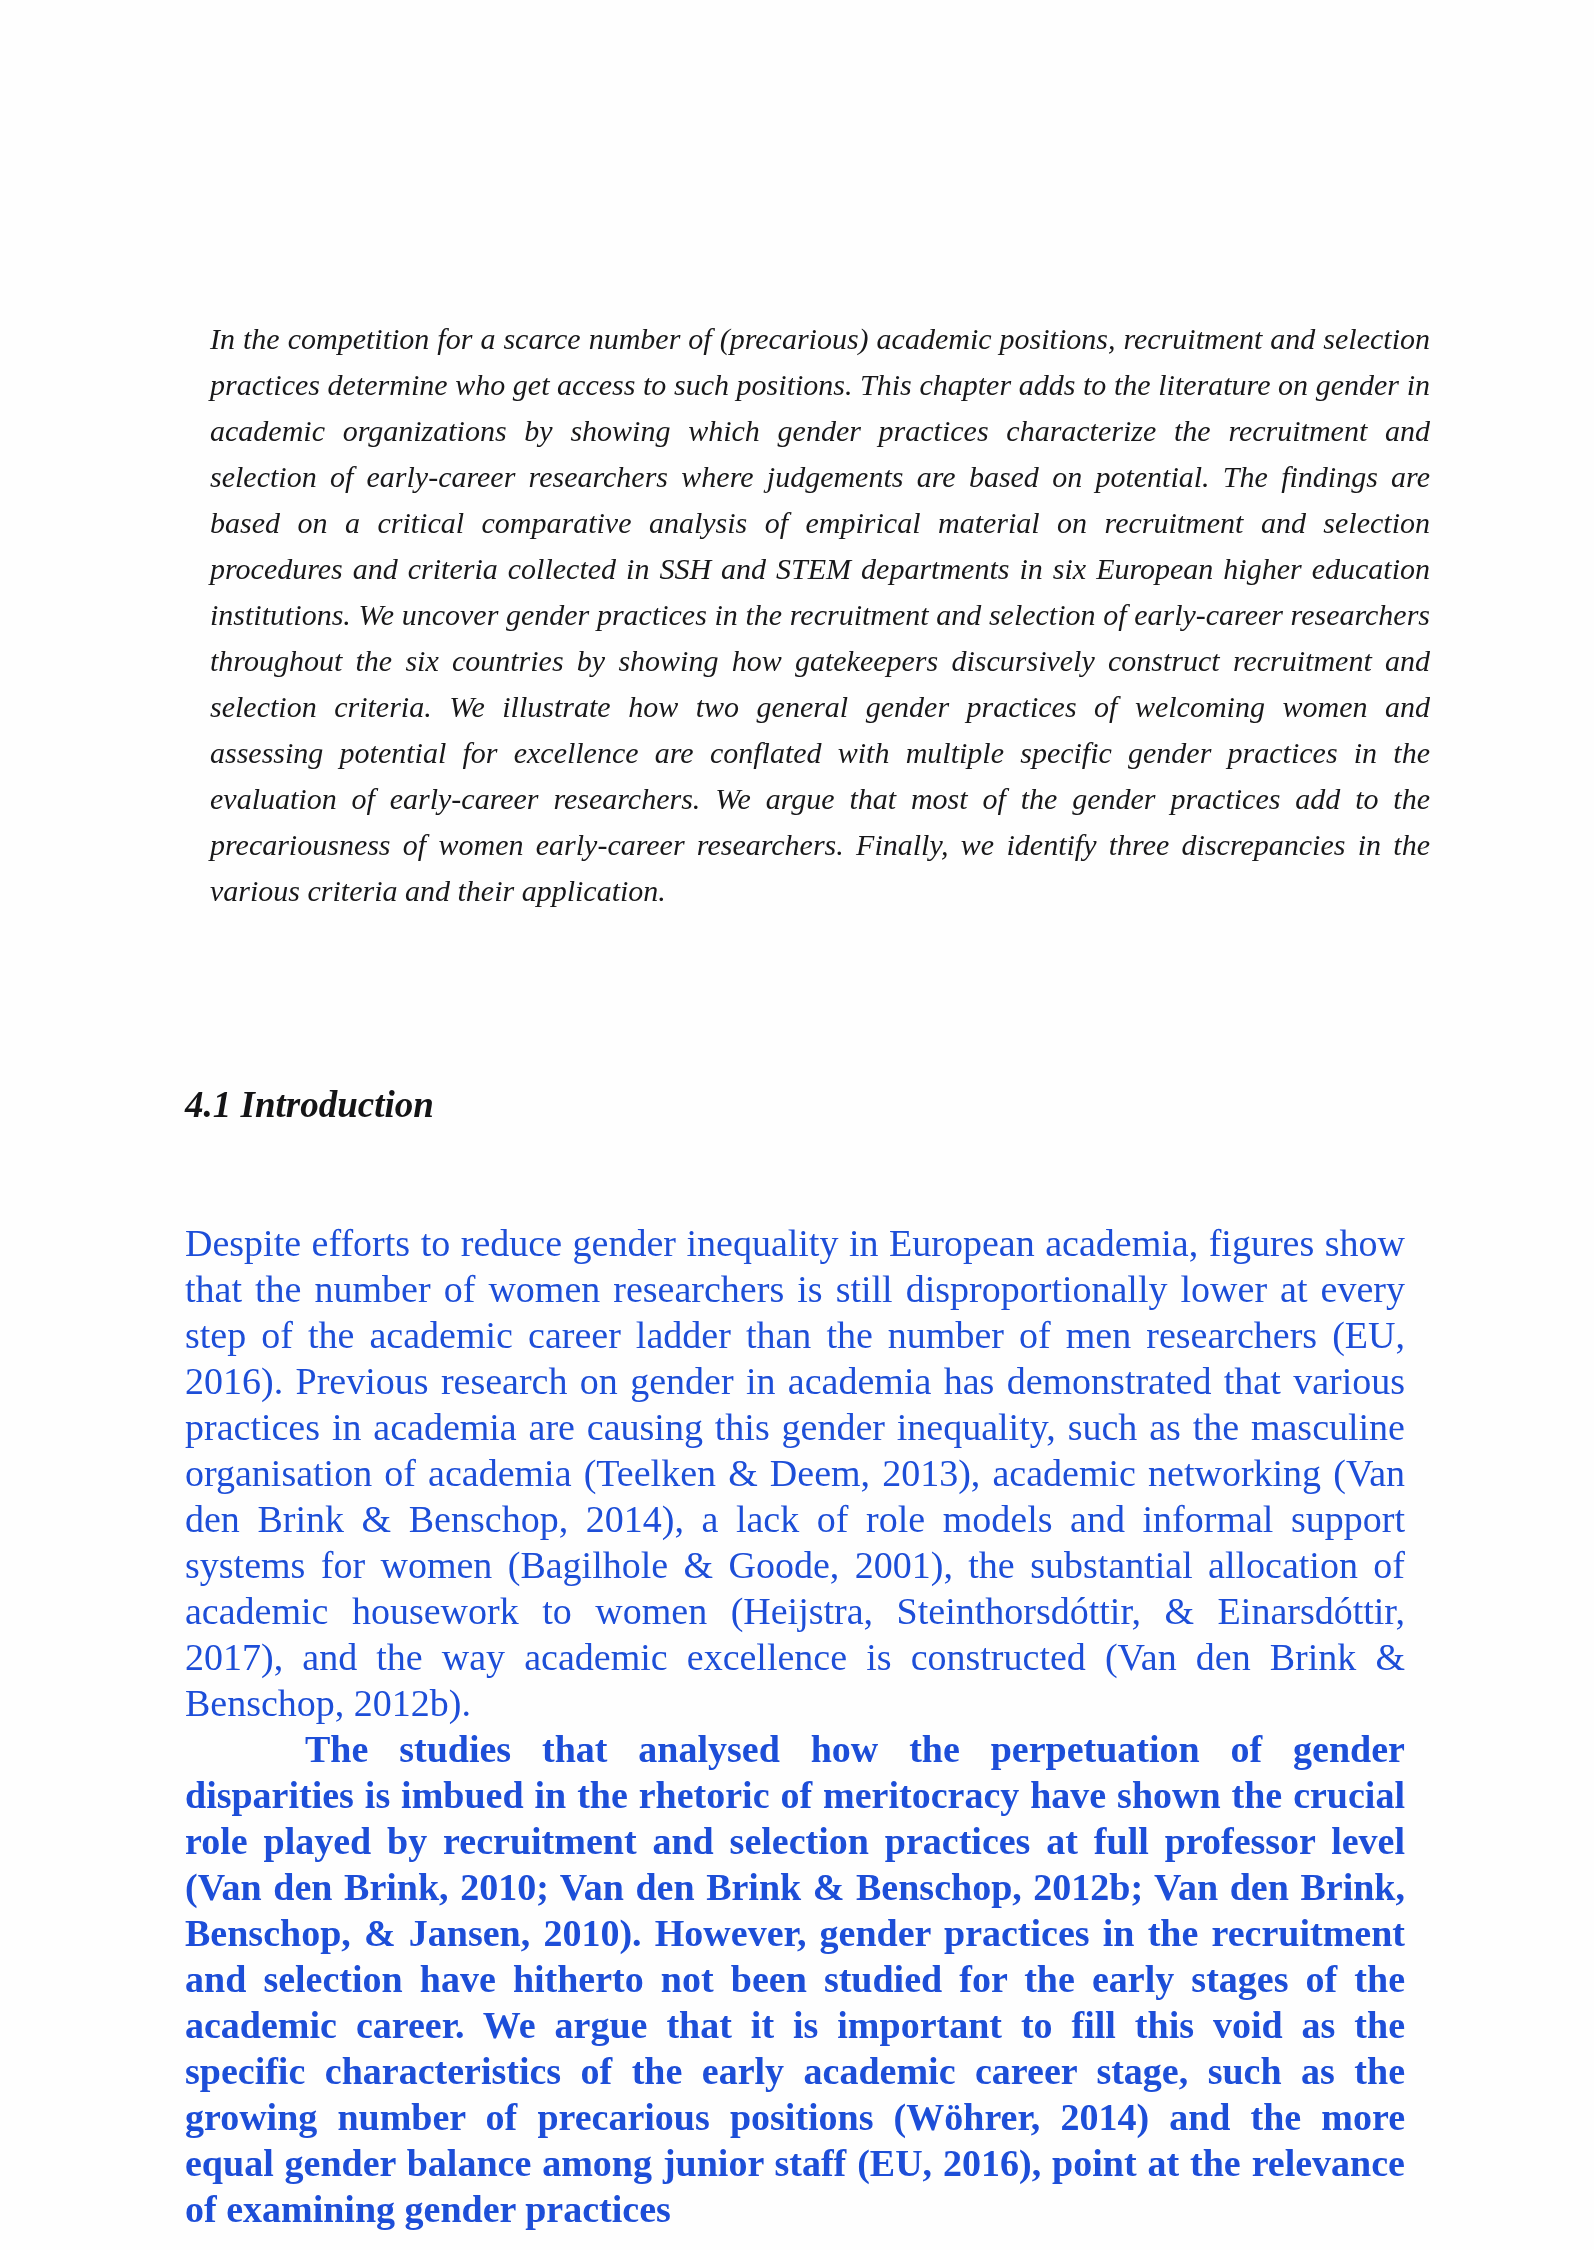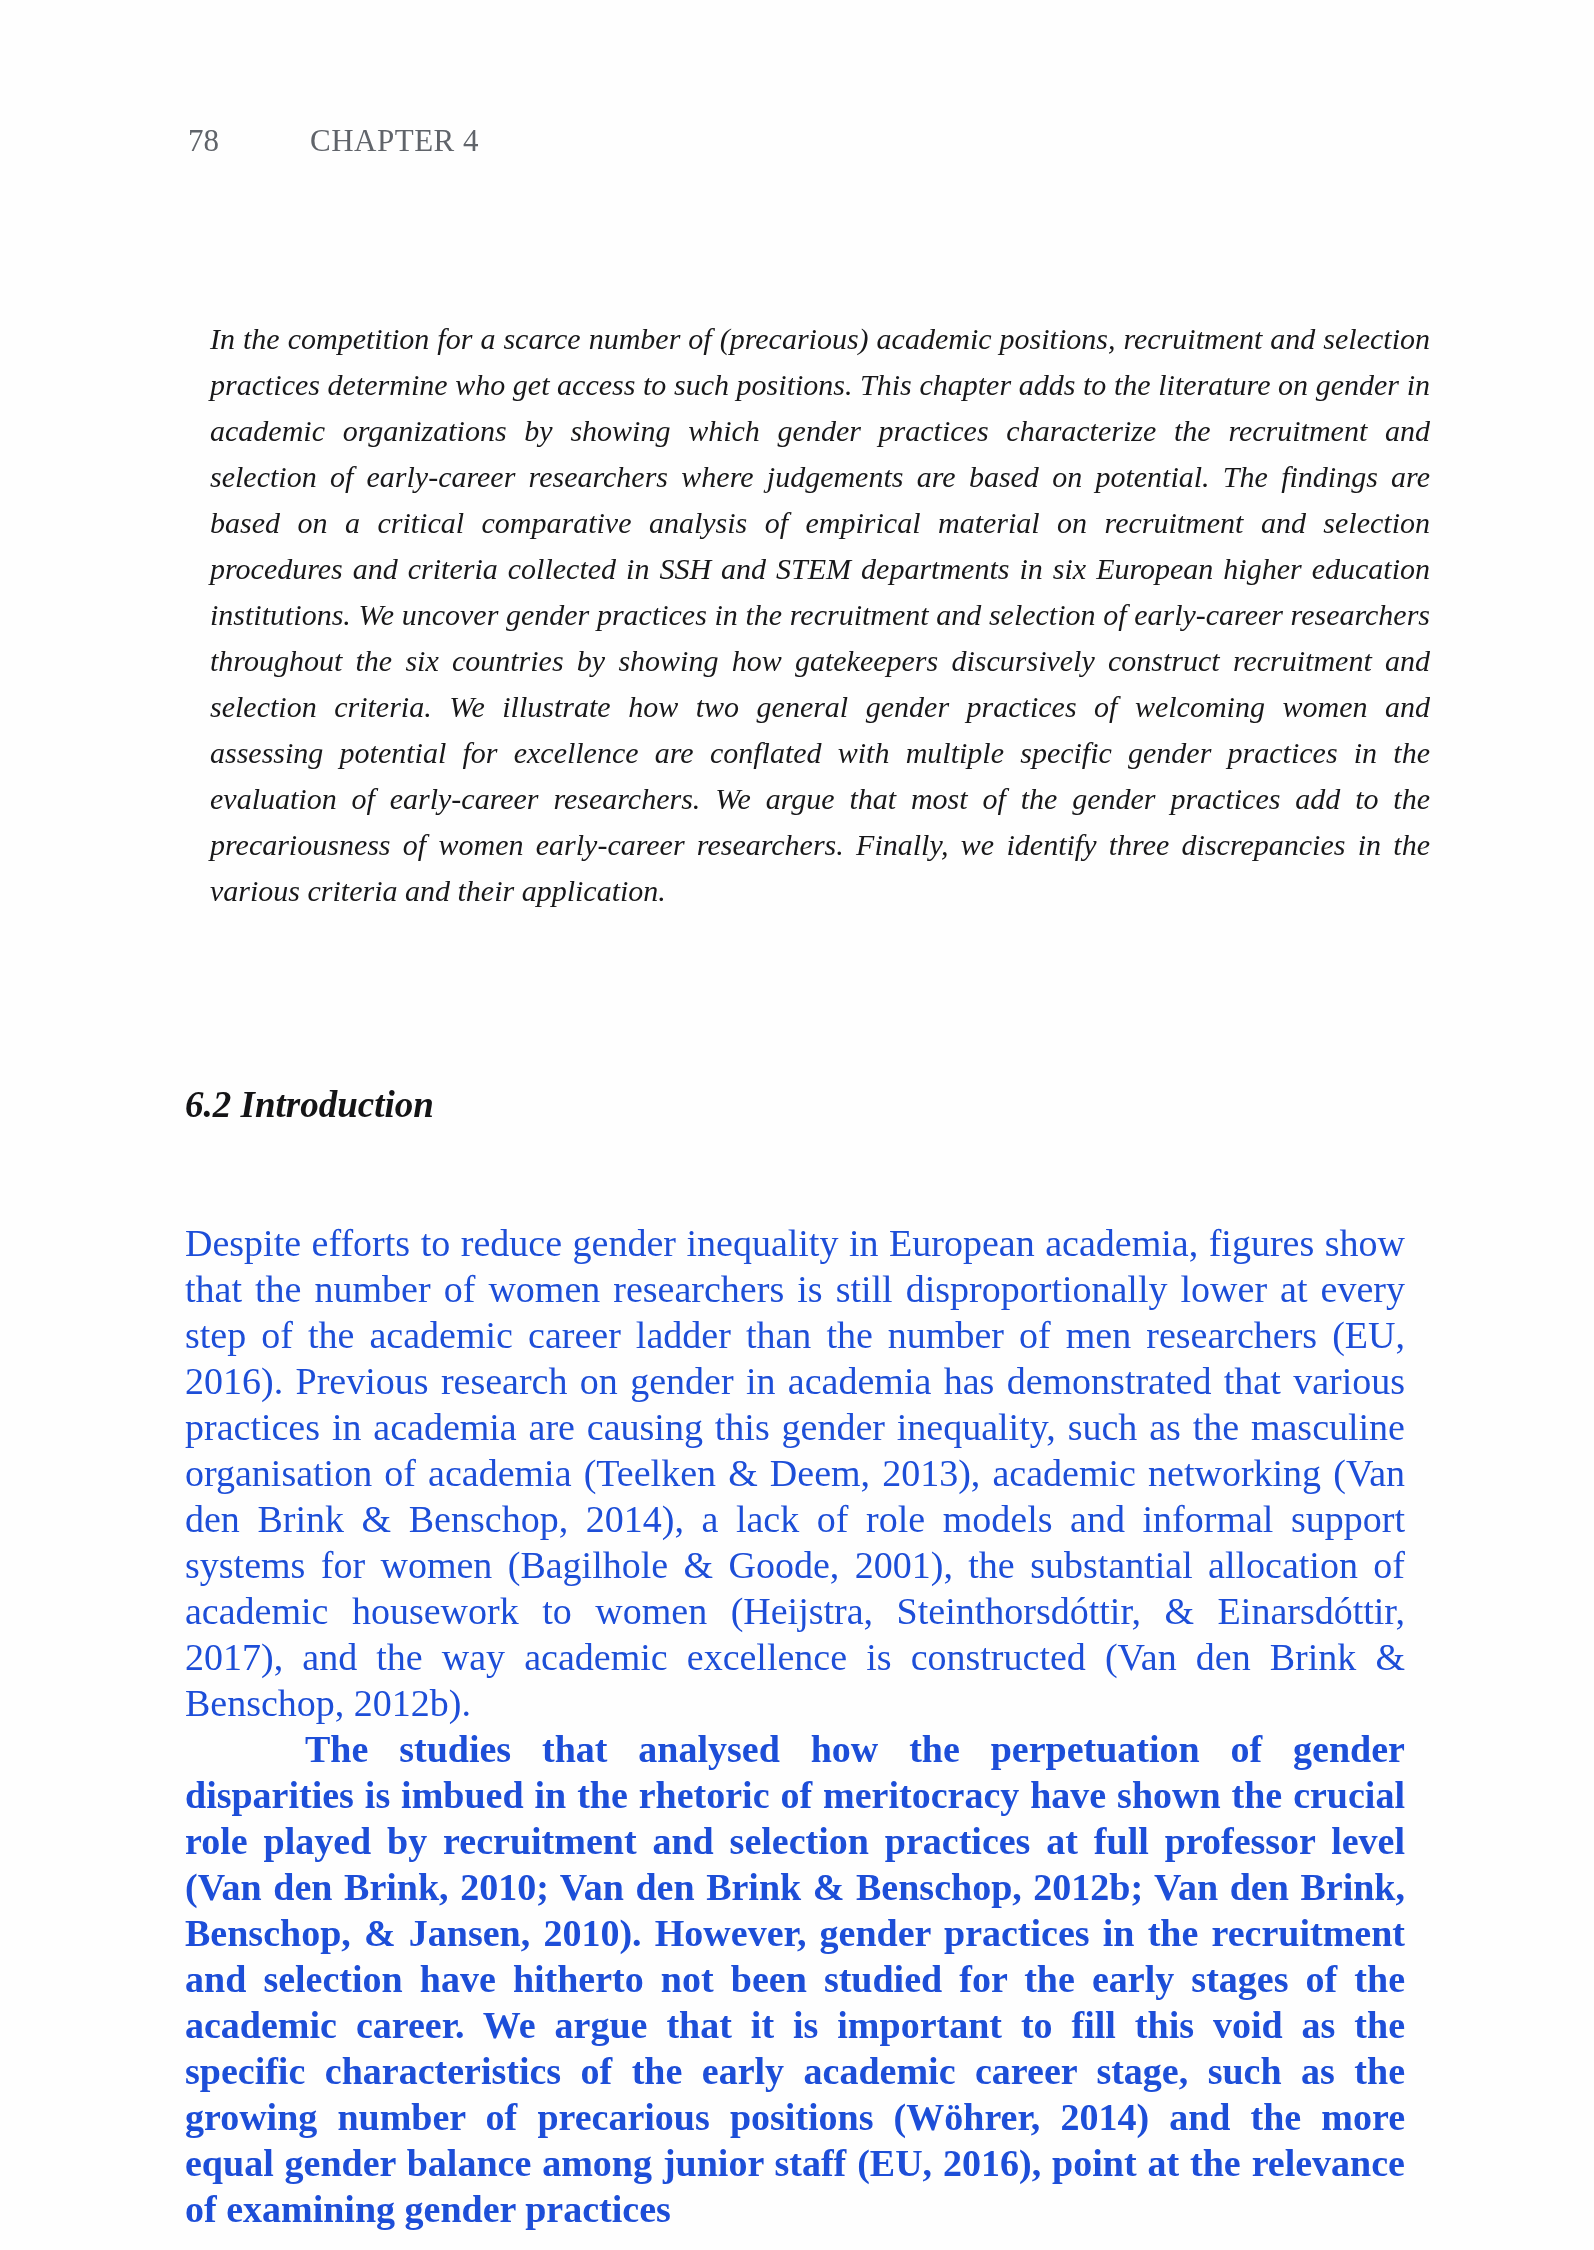--- a/index.html
+++ b/index.html
@@ -77,27 +77,23 @@
   .body-text p.indented {
     text-indent: 120px;
     font-weight: bold;
   }
 </style>
 </head>
 <body>
 
 <div class="page">
 
-  <div class="running-header">
-    <span class="folio">78</span>
-    <span class="chapter-label">CHAPTER 4</span>
-  </div>
 
   <div class="abstract">In the competition for a scarce number of (precarious) academic positions, recruitment and selection practices determine who get access to such positions. This chapter adds to the literature on gender in academic organizations by showing which gender practices characterize the recruitment and selection of early-career researchers where judgements are based on potential. The findings are based on a critical comparative analysis of empirical material on recruitment and selection procedures and criteria collected in SSH and STEM departments in six European higher education institutions. We uncover gender practices in the recruitment and selection of early-career researchers throughout the six countries by showing how gatekeepers discursively construct recruitment and selection criteria. We illustrate how two general gender practices of welcoming women and assessing potential for excellence are conflated with multiple specific gender practices in the evaluation of early-career researchers. We argue that most of the gender practices add to the precariousness of women early-career researchers. Finally, we identify three discrepancies in the various criteria and their application.</div>
 
-  <h2 class="section-heading">6.2 Introduction</h2>
+  <h2 class="section-heading">4.1 Introduction</h2>
 
   <div class="body-text">
     <p>Despite efforts to reduce gender inequality in European academia, figures show that the number of women researchers is still disproportionally lower at every step of the academic career ladder than the number of men researchers (EU, 2016). Previous research on gender in academia has demonstrated that various practices in academia are causing this gender inequality, such as the masculine organisation of academia (Teelken &amp; Deem, 2013), academic networking (Van den Brink &amp; Benschop, 2014), a lack of role models and informal support systems for women (Bagilhole &amp; Goode, 2001), the substantial allocation of academic housework to women (Heijstra, Steinthorsdóttir, &amp; Einarsdóttir, 2017), and the way academic excellence is constructed (Van den Brink &amp; Benschop, 2012b).</p>
     <p class="indented">The studies that analysed how the perpetuation of gender disparities is imbued in the rhetoric of meritocracy have shown the crucial role played by recruitment and selection practices at full professor level (Van den Brink, 2010; Van den Brink &amp; Benschop, 2012b; Van den Brink, Benschop, &amp; Jansen, 2010). However, gender practices in the recruitment and selection have hitherto not been studied for the early stages of the academic career. We argue that it is important to fill this void as the specific characteristics of the early academic career stage, such as the growing number of precarious positions (Wöhrer, 2014) and the more equal gender balance among junior staff (EU, 2016), point at the relevance of examining gender practices</p>
   </div>
 
 </div>
 
 </body></html>

